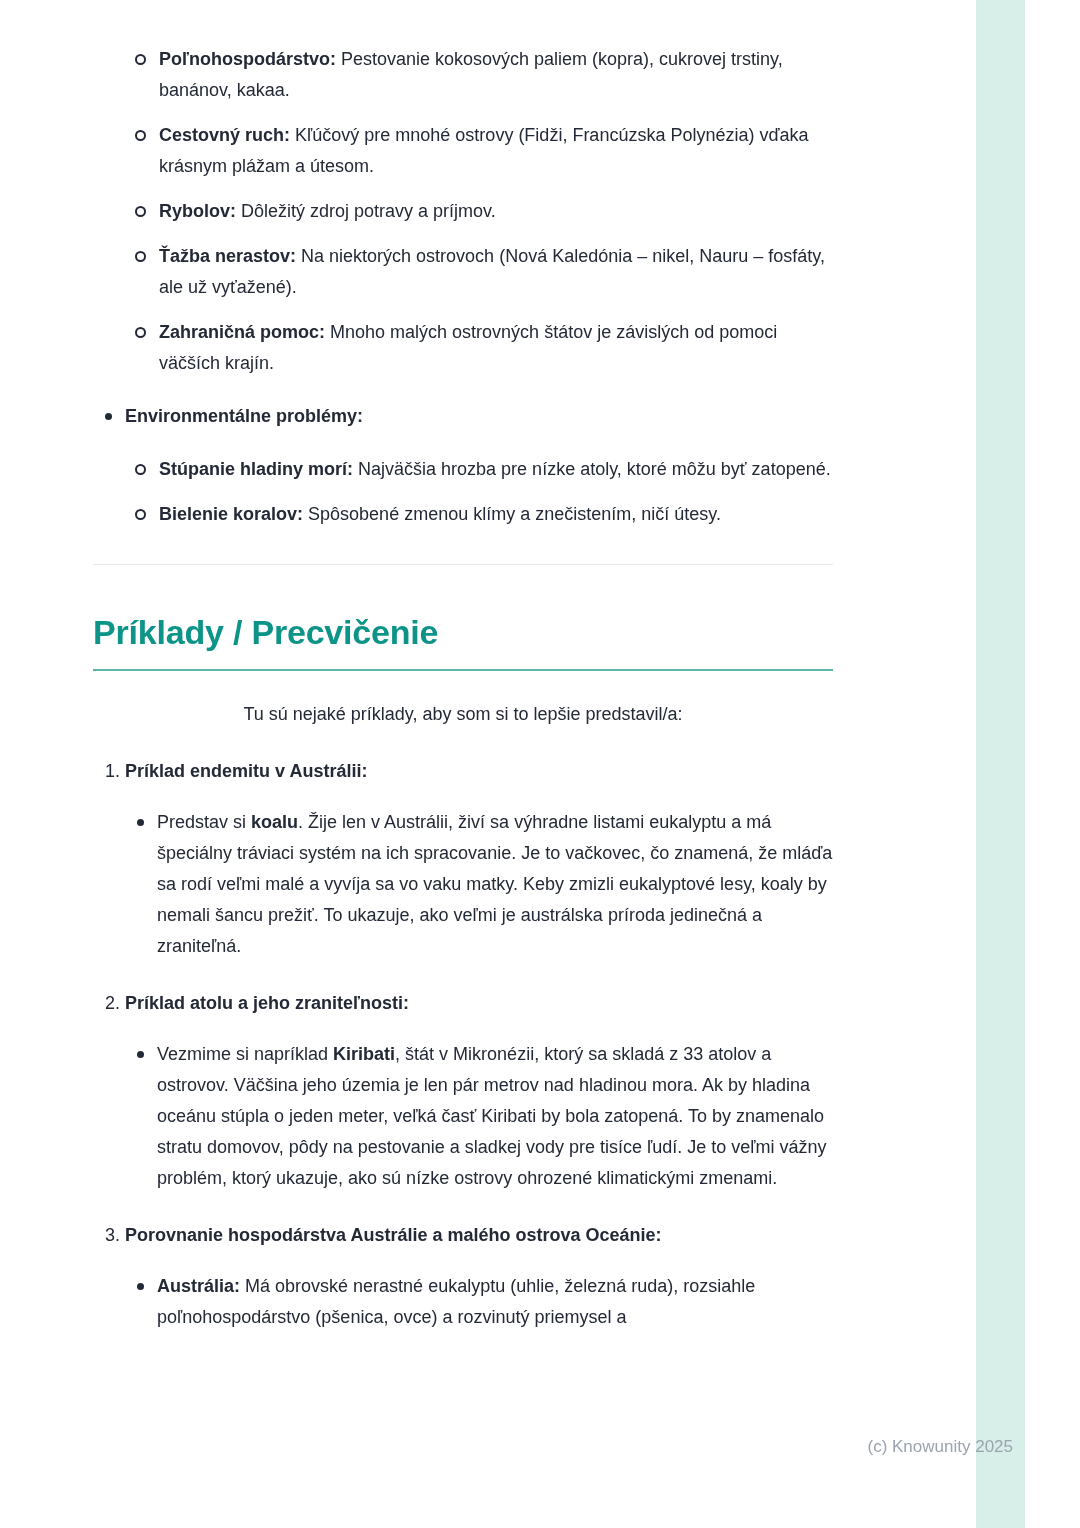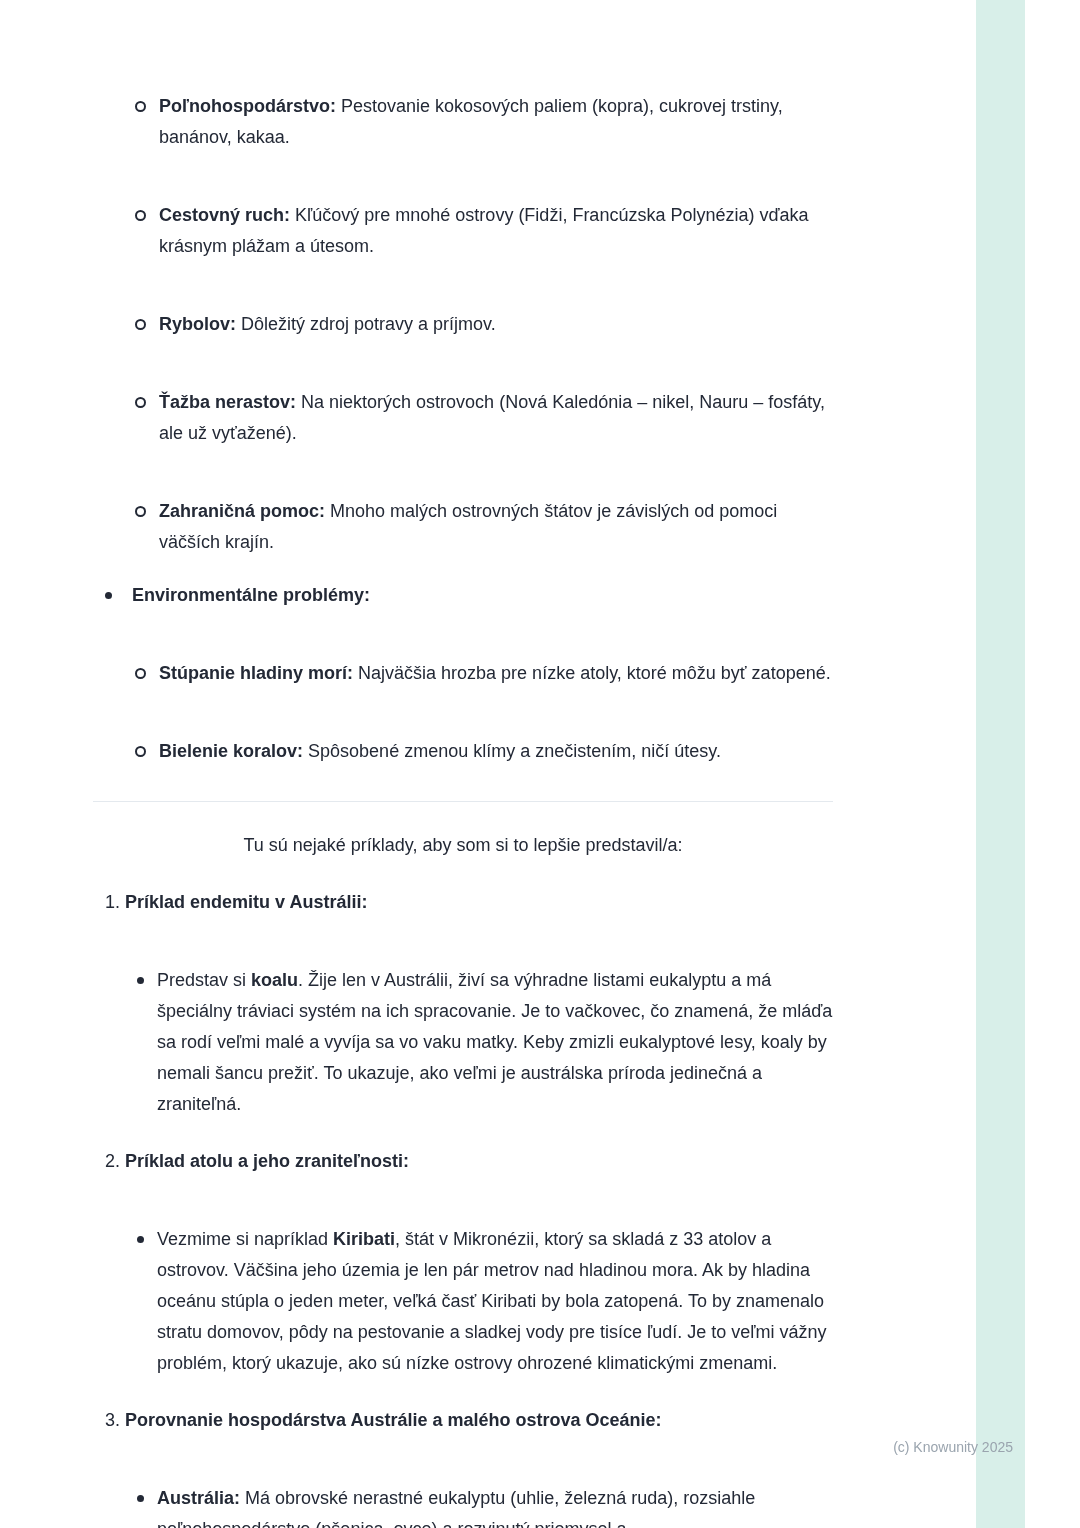--- a/index.html
+++ b/index.html
@@ -36,21 +36,20 @@
   strong { font-weight: 700; }
 
   ul.sub-list {
     list-style: none;
     margin: 0;
     padding: 0 0 0 42px;
   }
   .sub-item {
     display: flex;
     margin-bottom: 14px;
-    margin-top: 47px;
   }
   .bullet-hollow {
     flex: 0 0 auto;
     width: 7px;
     height: 7px;
     border: 2px solid #232936;
     border-radius: 50%;
     margin: 10px 13px 0 0;
   }
   .bullet-disc {
@@ -60,21 +59,20 @@
     background: #232936;
     border-radius: 50%;
     margin: 12px 13px 0 0;
   }
   .li-text { flex: 1 1 auto; }
 
   .top-item {
     display: flex;
     margin: 22px 0 22px 0;
     padding-left: 12px;
-    gap: 7px;
   }
   .top-item .bullet-disc { margin-top: 12px; }
 
   .divider {
     border: none;
     border-top: 1px solid #e4e9ee;
     margin: 34px 0 0 0;
   }
 
   h1.examples-title {
@@ -105,21 +103,21 @@
     list-style: none;
     margin: 20px 0 0 0;
     padding: 0 0 0 44px;
   }
   ul.disc-list .sub-item { margin-bottom: 14px; }
 
   .copyright {
     position: absolute;
     top: 1438px;
     right: 67px;
-    font-size: 14px;
+    font-size: 17px;
     line-height: 18px;
     color: #9aa4ae;
     z-index: 3;
   }
 </style>
 </head>
 <body>
 
 <div class="stripe"></div>
 
@@ -159,20 +157,21 @@
       <div class="li-text"><strong>Stúpanie hladiny morí:</strong><span> Najväčšia hrozba pre nízke atoly, ktoré môžu byť zatopené.</span></div>
     </li>
     <li class="sub-item">
       <span class="bullet-hollow"></span>
       <div class="li-text"><strong>Bielenie koralov:</strong><span> Spôsobené zmenou klímy a znečistením, ničí útesy.</span></div>
     </li>
   </ul>
 
   <hr class="divider">
 
+  <h1 class="examples-title">Príklady / Precvičenie</h1>
 
   <p class="intro">Tu sú nejaké príklady, aby som si to lepšie predstavil/a:</p>
 
   <div class="num-item">
     <span class="num">1.</span>
     <div class="li-text"><strong>Príklad endemitu v Austrálii:</strong></div>
   </div>
   <ul class="disc-list">
     <li class="sub-item">
       <span class="bullet-disc"></span>

